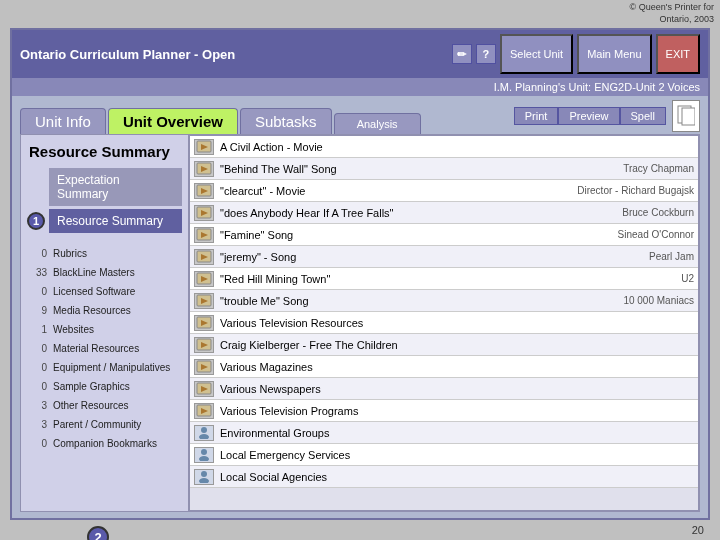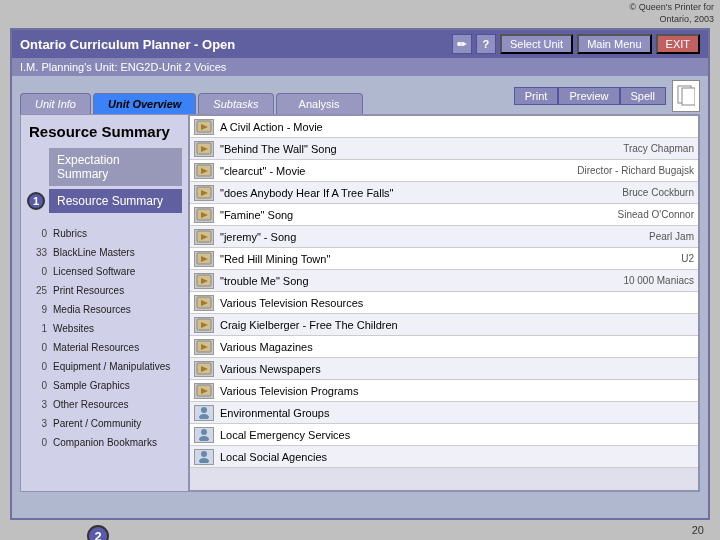--- a/index.html
+++ b/index.html
@@ -47,68 +47,68 @@
     }
     .title-bar-buttons {
       display: flex;
       align-items: center;
       gap: 4px;
     }
     .tb-btn {
       background: #9090c0;
       border: 1px solid #4040808;
       color: white;
-      padding: 2px 8px;
+      padding: 12px 8px;
       font-size: 11px;
       cursor: pointer;
     }
     .tb-icon {
       background: #9090c0;
       border: 1px solid #5050a0;
       width: 20px;
       height: 20px;
       display: flex;
       align-items: center;
       justify-content: center;
       color: white;
       font-size: 11px;
       cursor: pointer;
     }
     .breadcrumb-bar {
       background: #8888b8;
       color: white;
       padding: 3px 8px;
       font-size: 11px;
+      text-align: right;
     }
     .tabs-row {
       display: flex;
       align-items: flex-end;
       padding: 4px 8px 0 8px;
       background: #b0b8d0;
       gap: 2px;
       justify-content: space-between;
     }
     .tabs-left {
       display: flex;
       gap: 2px;
       align-items: flex-end;
     }
     .tab {
       padding: 4px 14px;
       background: #9898c0;
       color: white;
       border-radius: 4px 4px 0 0;
       cursor: pointer;
-      font-size: 11px;
+      font-size: 15px;
       border: 1px solid #7070a0;
       border-bottom: none;
-      font-style: italic;
     }
     .tab.active {
-      background: #3b82f6;
+      background: #bef264;
       color: #000;
       font-weight: bold;
     }
     .tab-analysis {
       background: #9898c0;
       color: white;
       padding: 4px 22px;
       border-radius: 4px 4px 0 0;
       cursor: pointer;
       font-size: 11px;
@@ -338,24 +338,20 @@
               </tr>
               <tr>
                 <td>33</td>
                 <td>BlackLine Masters</td>
               </tr>
               <tr>
                 <td>0</td>
                 <td>Licensed Software</td>
               </tr>
               <tr>
-                <td>25</td>
-                <td>Print Resources</td>
-              </tr>
-              <tr>
                 <td>9</td>
                 <td>Media Resources</td>
               </tr>
               <tr>
                 <td>1</td>
                 <td>Websites</td>
               </tr>
               <tr>
                 <td>0</td>
                 <td>Material Resources</td>

